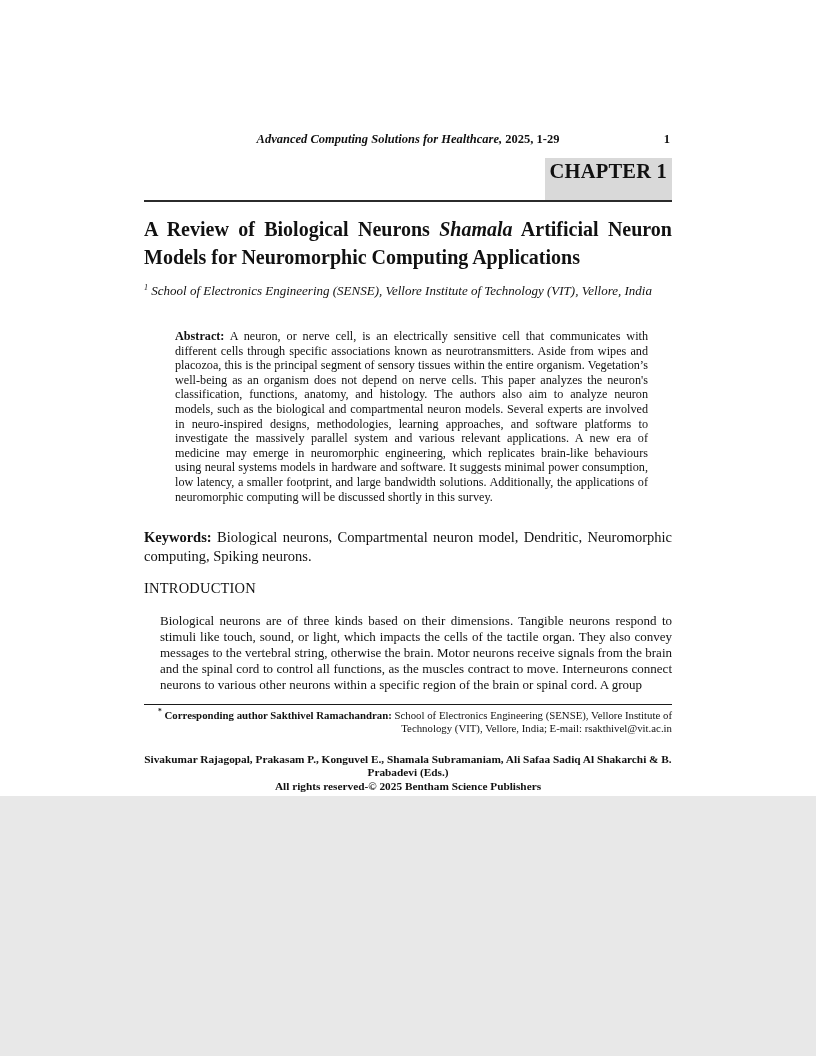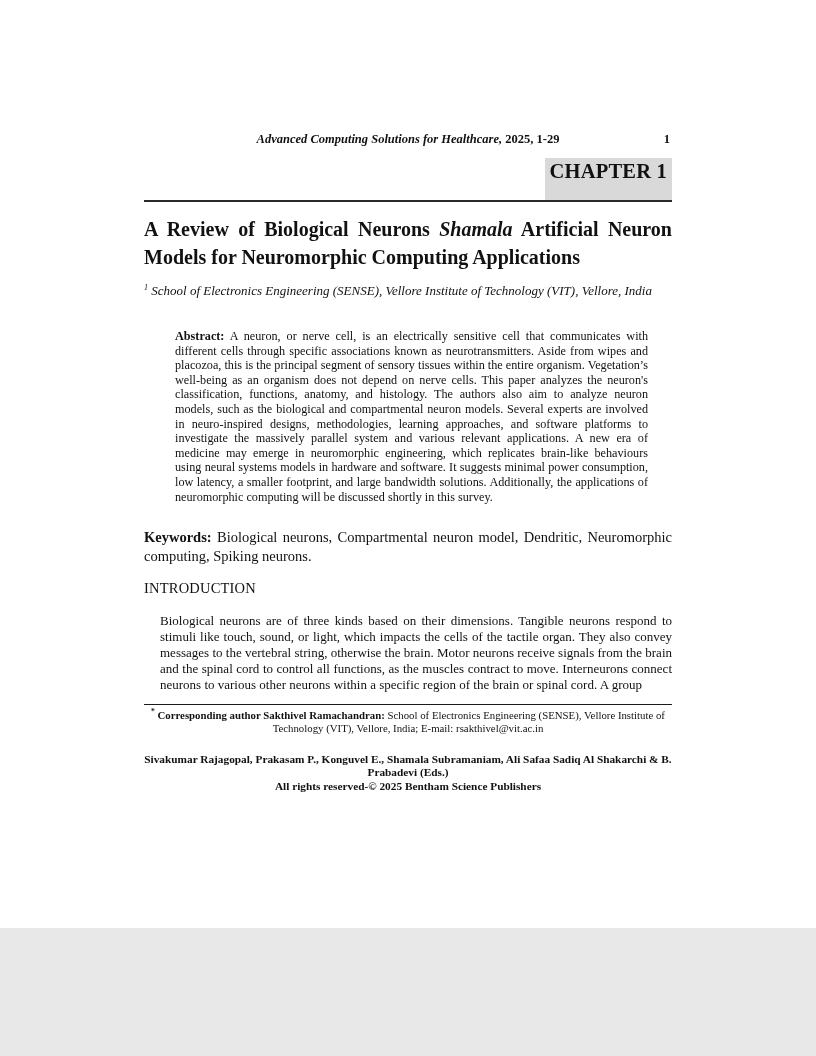--- a/index.html
+++ b/index.html
@@ -1,19 +1,19 @@
 <!DOCTYPE html>
 <html><head>
 <meta charset="utf-8">
 <style>
   html, body { margin: 0; padding: 0; background: #e8e8e8; }
   .page {
     position: relative;
     width: 816px;
-    height: 928px;
+    height: 796px;
     margin: 0 auto;
     background: #ffffff;
     font-family: "Liberation Serif", serif;
     color: #111111;
     overflow: hidden;
   }
   .content {
     position: absolute;
     left: 144px;
     top: 0;
@@ -112,21 +112,21 @@
     line-height: 16px;
     text-align: justify;
   }
   
   .footnote {
     margin-top: 11px;
     border-top: 1.5px solid #1a1a1a;
     padding-top: 4px;
     font-size: 10.8px;
     line-height: 13px;
-    text-align: center;
+    text-align: right;
   }
   .footnote b { font-weight: bold; }
   .footnote sup { font-size: 0.7em; }
   
   .imprint { margin-top: 18px; text-align: center; font-weight: bold; }
   .editors { font-size: 11.3px; line-height: 13px; }
   .rights  { font-size: 11.3px; line-height: 13px; margin-top: 1px; }
 </style>
 </head>
 <body>

